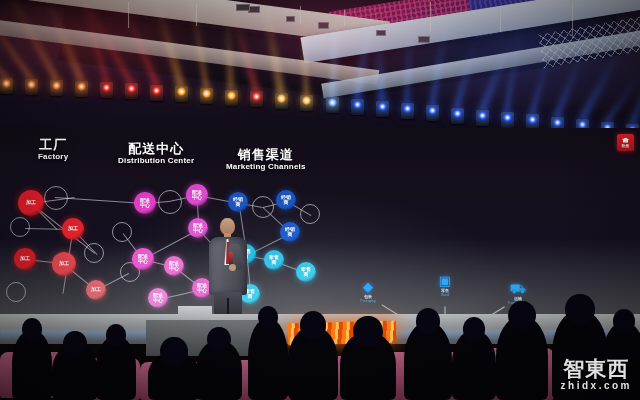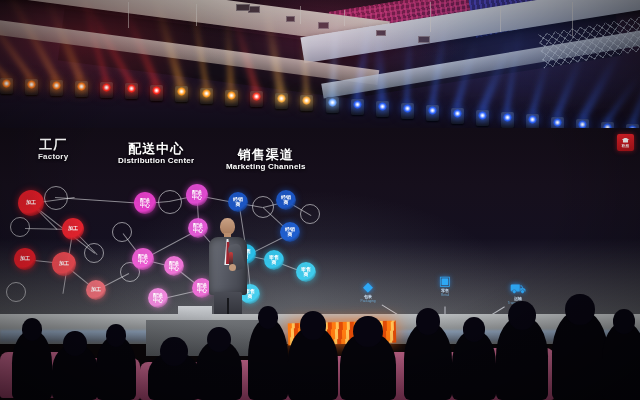--- a/index.html
+++ b/index.html
@@ -508,13 +508,17 @@
       <div class="aud" style="left: 496px; top: 316px; width: 52px; height: 84px;"></div>
       <div class="audhead" style="left: 508.48px; top: 300.858px; width: 27.04px; height: 29.2032px;"></div>
       <div class="aud" style="left: 552px; top: 310px; width: 56px; height: 90px;"></div>
       <div class="audhead" style="left: 565.44px; top: 293.693px; width: 29.12px; height: 31.4496px;"></div>
       <div class="aud" style="left: 602px; top: 322px; width: 44px; height: 78px;"></div>
       <div class="audhead" style="left: 612.56px; top: 309.187px; width: 22.88px; height: 24.7104px;"></div>
     </div>
 
   <div class="vig"></div>
 
+  <div class="wm">
+    <div class="cn">智東西</div>
+    <div class="en">zhidx.com</div>
+  </div>
 </div>
 
 </body></html>

